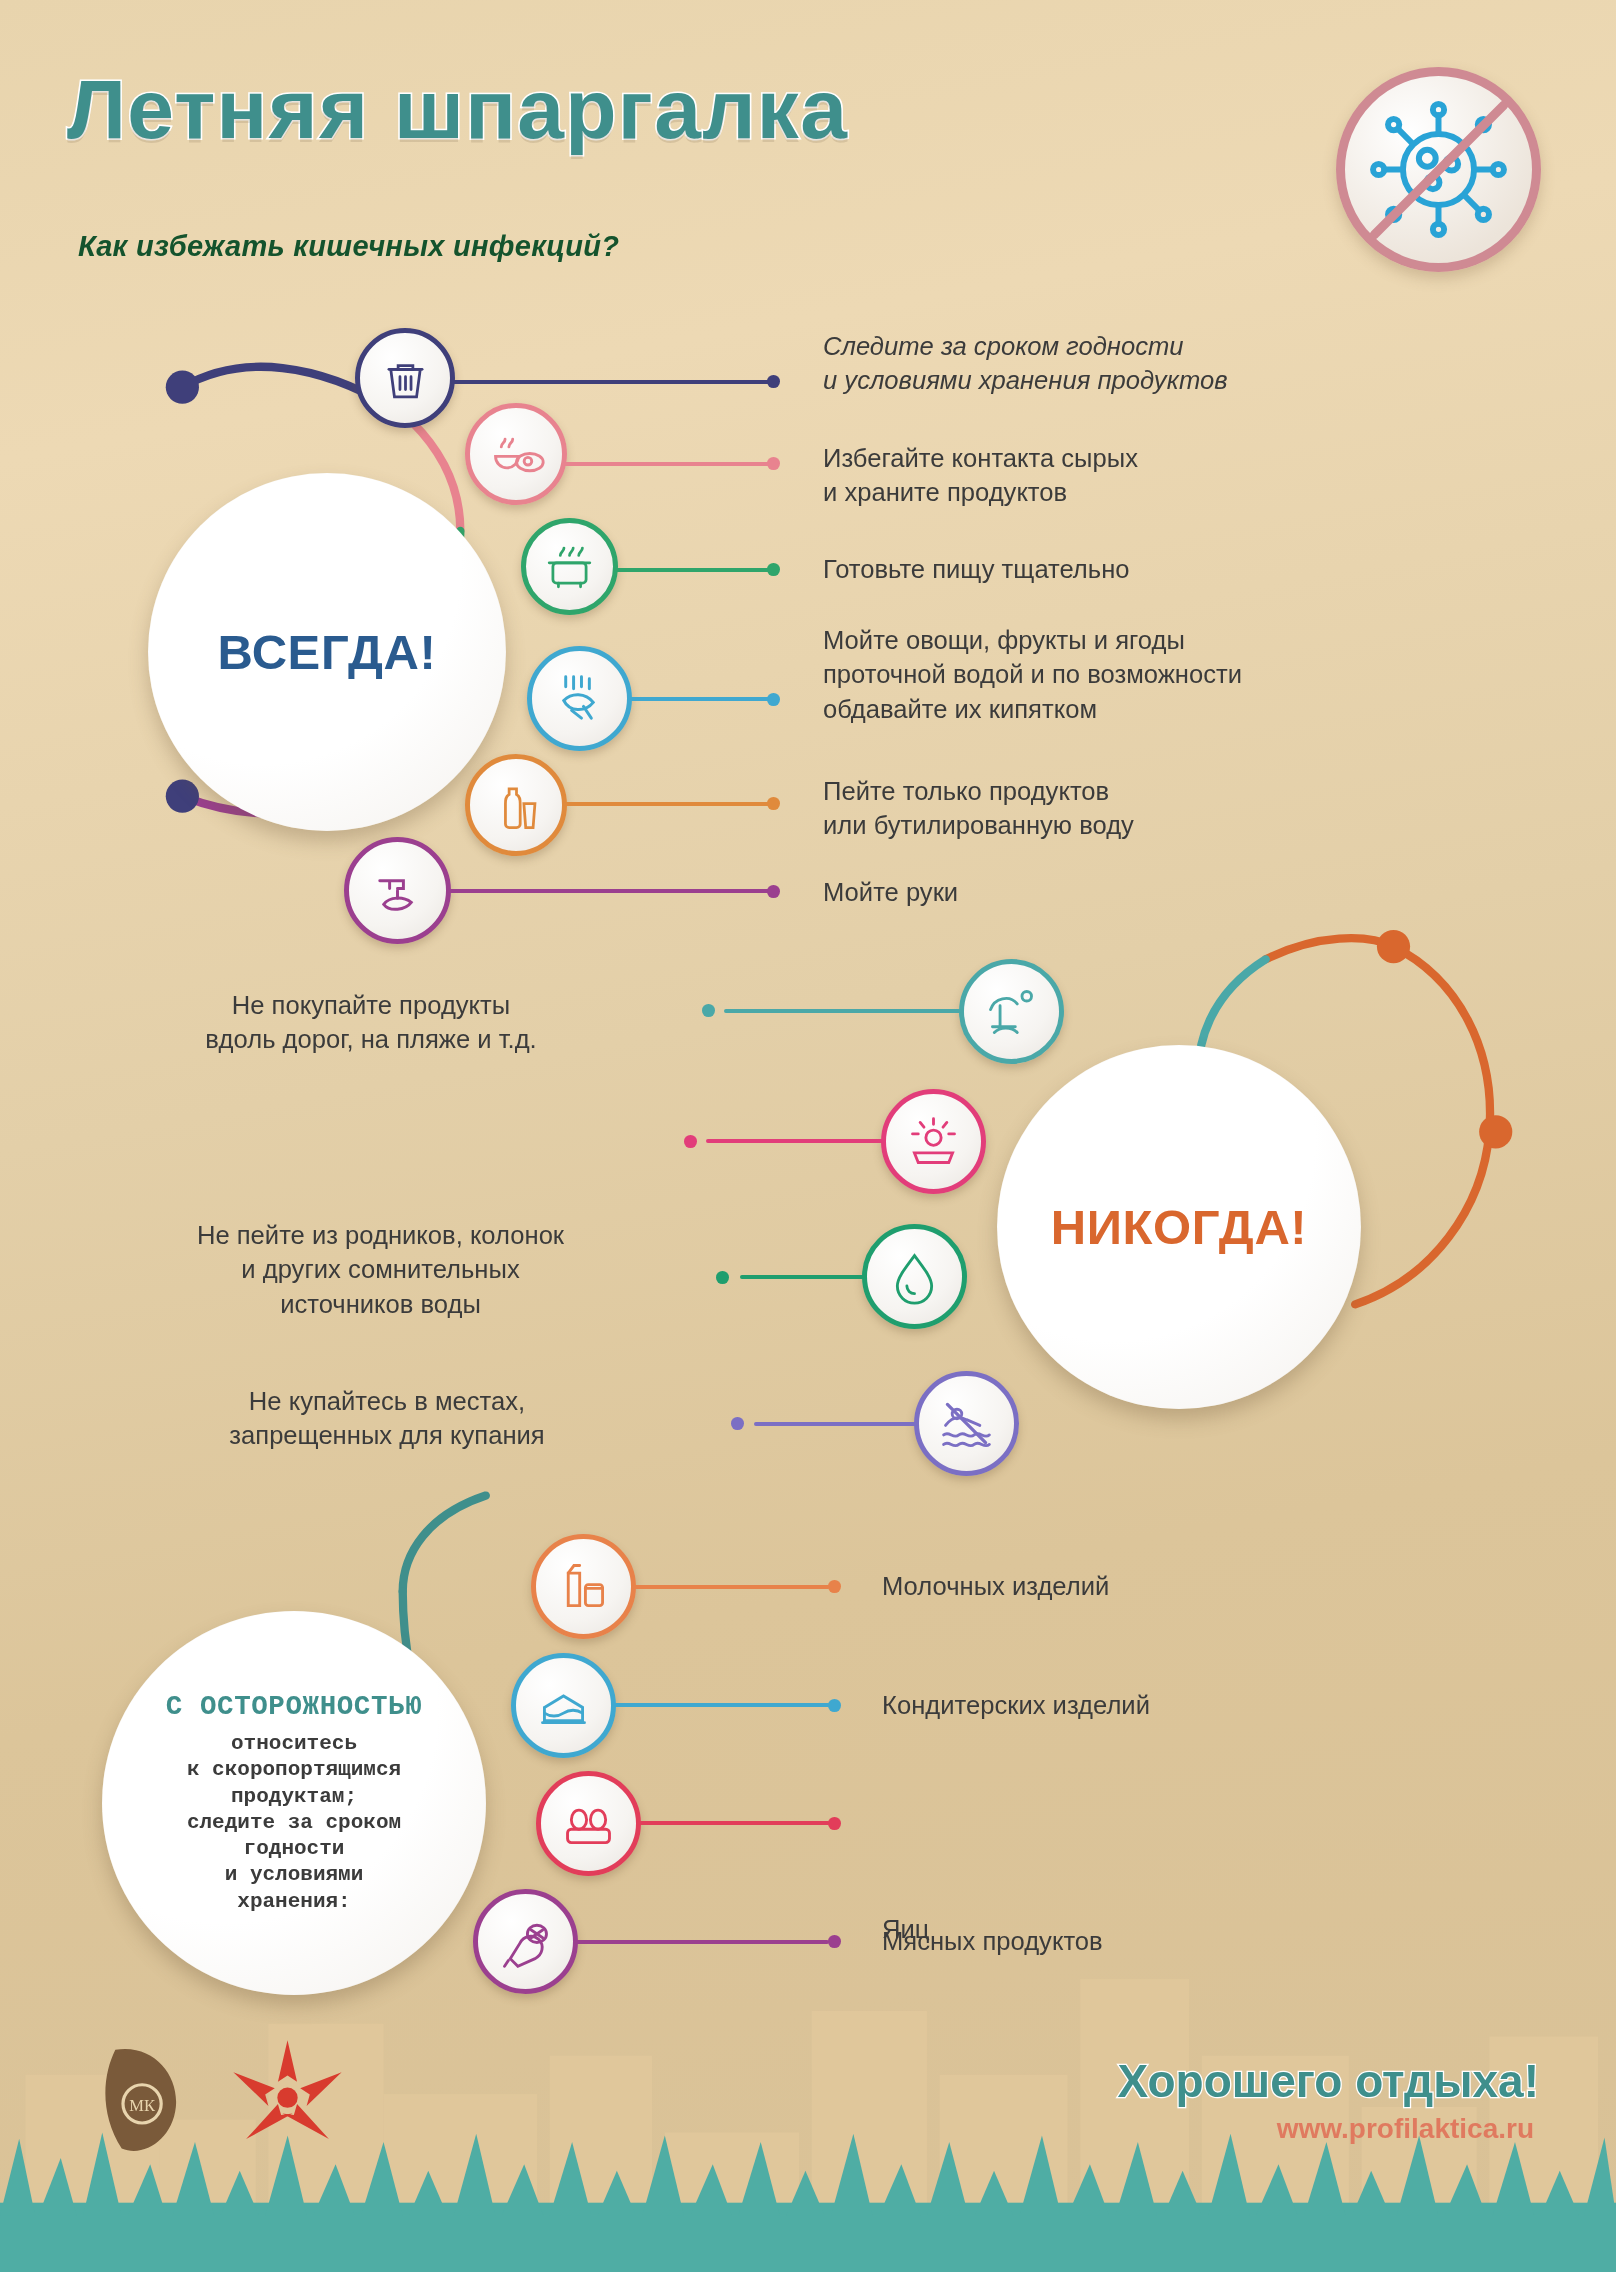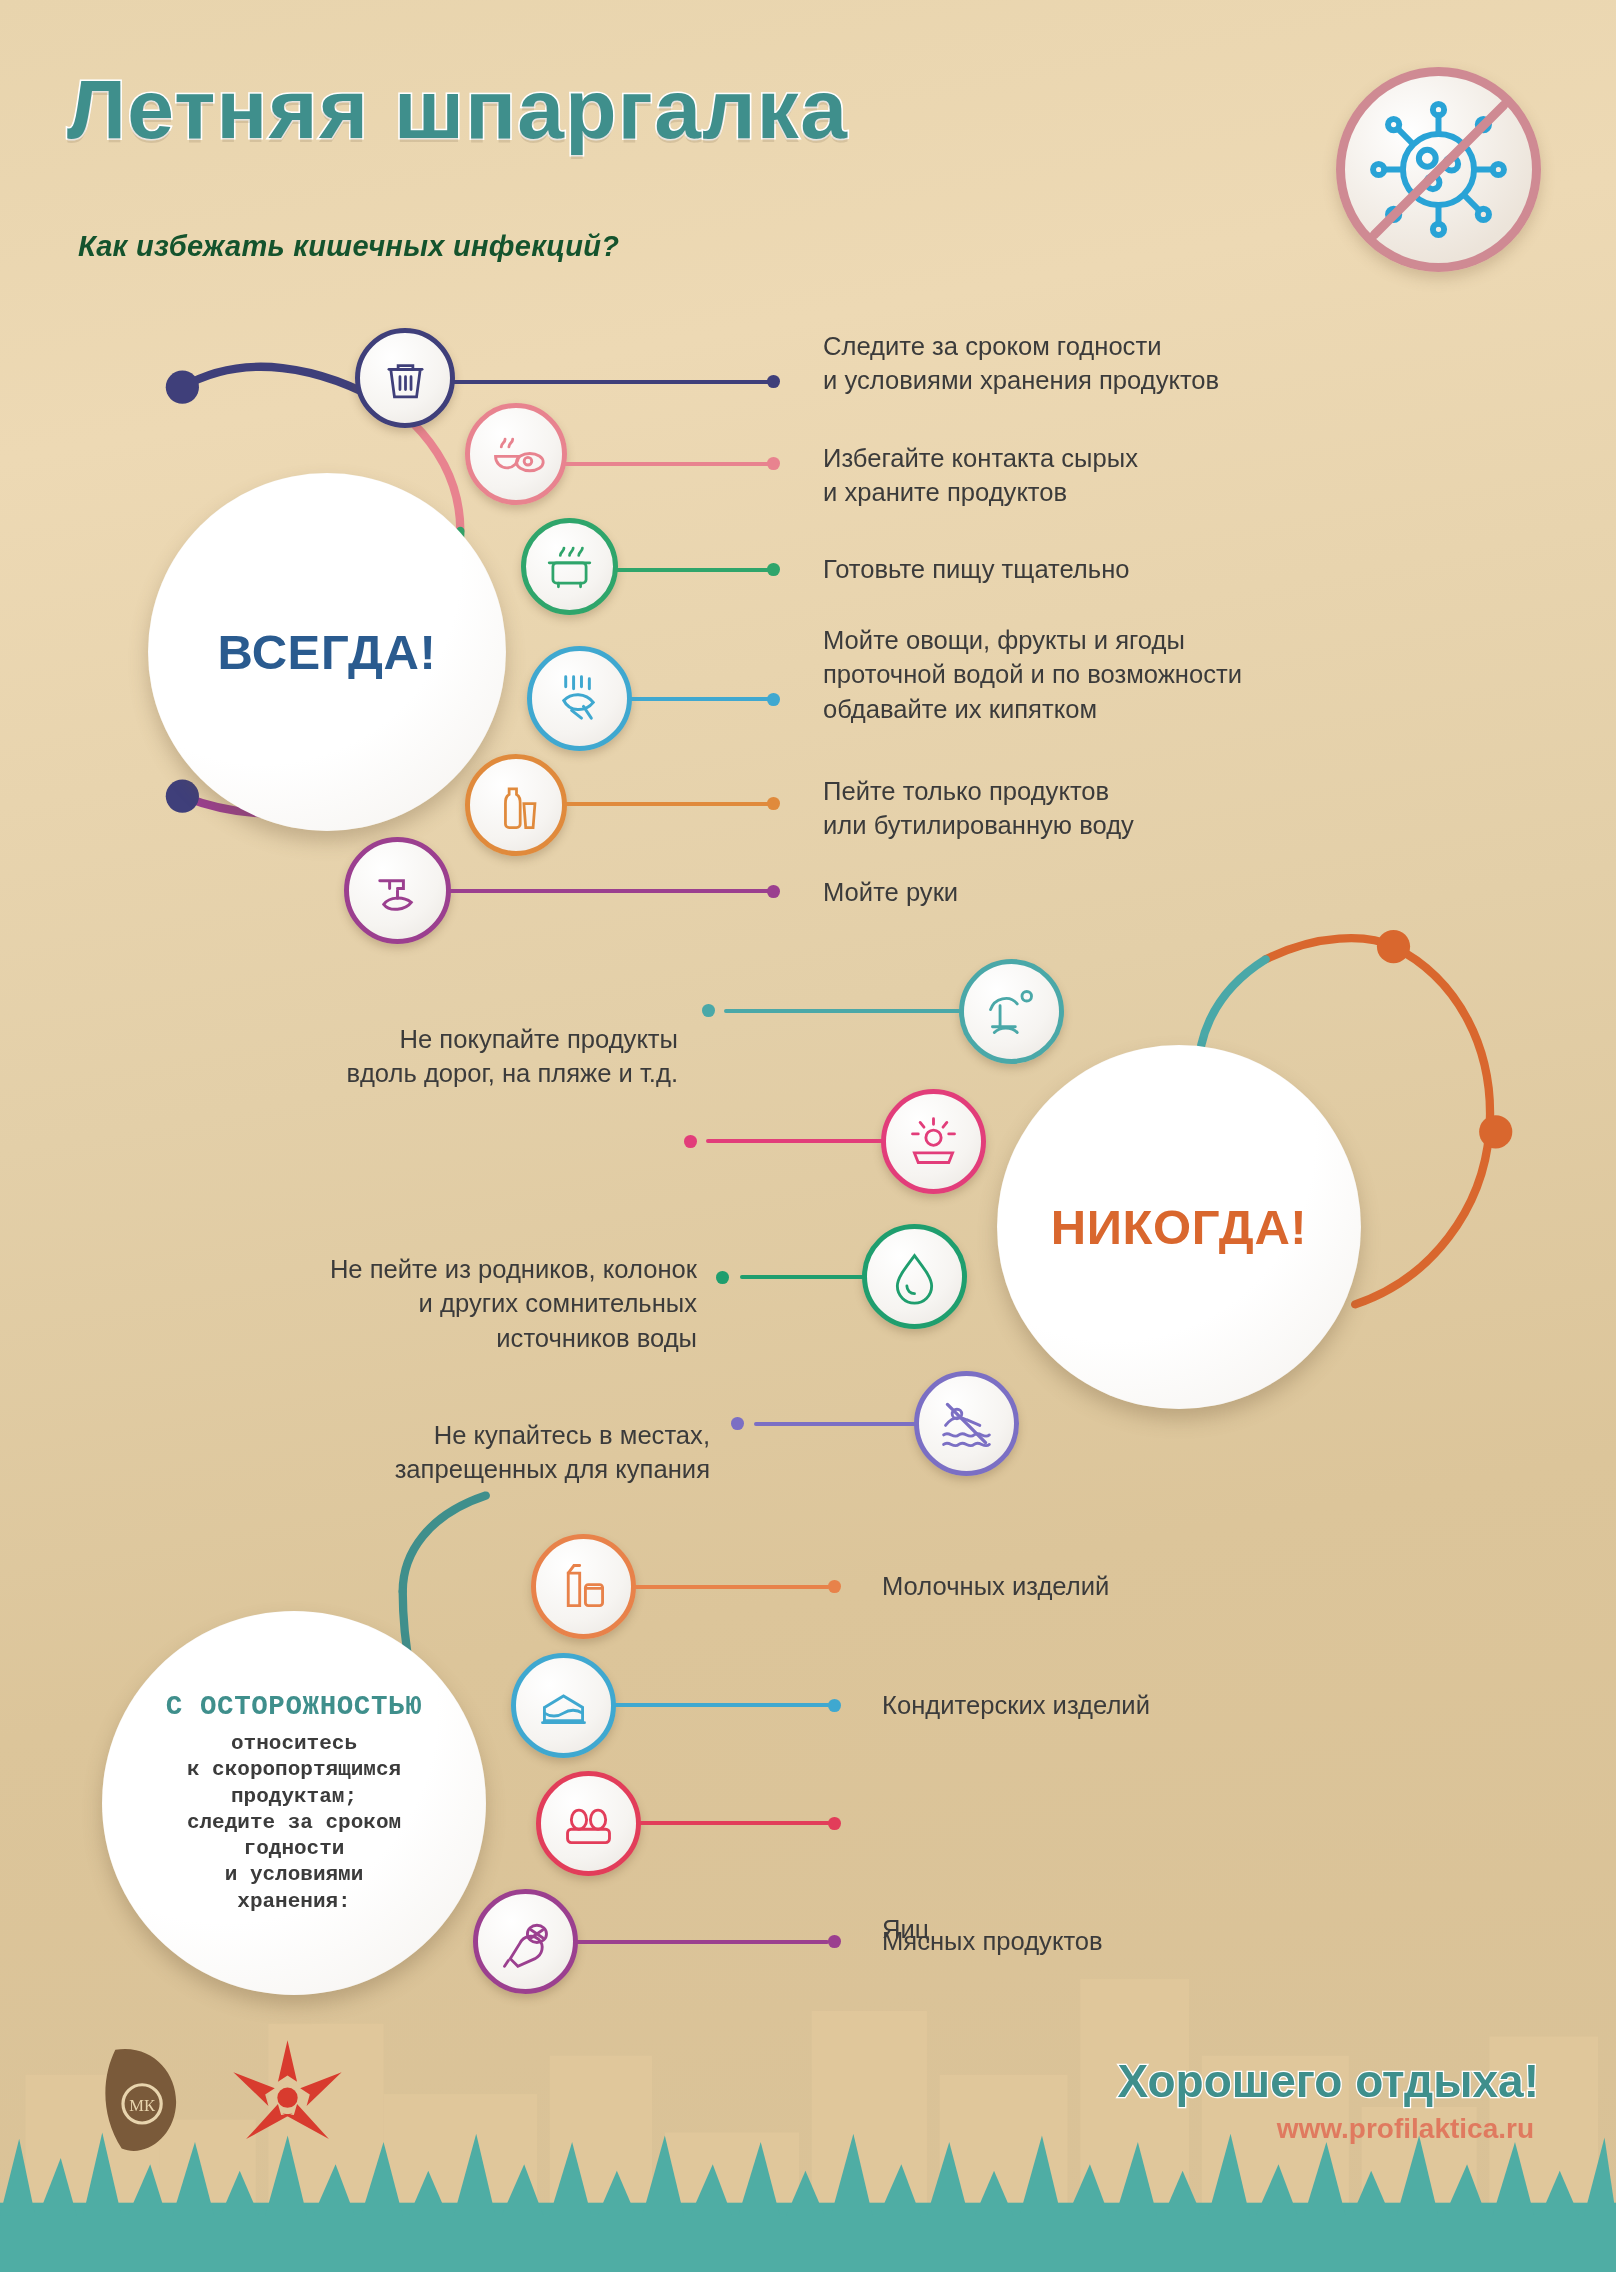--- a/index.html
+++ b/index.html
@@ -55,21 +55,21 @@
     box-shadow: 0 4.5px 9px rgba(110,85,55,.28);
     display:flex; align-items:center; justify-content:center;
   }
   .icon-c svg { display:block; }
 
   
   .line { position:absolute; height:3.8px; border-radius:1.9px; }
   .dot { position:absolute; width:12.8px; height:12.8px; border-radius:50%; }
 
   .txt { position:absolute; color:#3b3b3b; font-size:25.6px; line-height:1.34; }
-  .txt.r { text-align:right;margin-top:34px; }
+  .txt.r { text-align:center; }
 
   
   .city { position:absolute; left:0; bottom:0; width:100%; height:409px; }
   .grass { position:absolute; left:0; bottom:0; width:100%; height:147px; }
 
   .footer-title {
     position:absolute; right:77px; bottom:165px;
     font-size:46px; font-weight:bold; color:#3f8f8c;
     -webkit-text-stroke:2.6px #ffffff; paint-order: stroke fill;
   }
@@ -209,21 +209,21 @@
         <g fill="none" stroke="#3f3f7a" stroke-width="3" stroke-linecap="round">
           <path d="M16 22 h32 l-4 30 h-24 z"></path>
           <path d="M14 22 h36"></path>
           <path d="M24 18 h16 v4 h-16z"></path>
           <path d="M26 30 v14 M32 30 v14 M38 30 v14"></path>
         </g>
       </svg>
   </div>
   <div class="line" style="left:451px; top:380px; width:320px; background:#3f3f7a;"></div>
   <div class="dot" style="left:767px; top:375px; background:#3f3f7a;"></div>
-  <div class="txt" style="left:823px; top:329px; width:703px; white-space:pre-line;">Следите за сроком годности
+  <div class="txt" style="left:823px; top:329px; width:703px; white-space:pre-line;font-style:italic;">Следите за сроком годности
 и условиями хранения продуктов</div>
 
   <div class="icon-c" style="left:465px; top:403px; width:102px; height:102px; border:5.8px solid #e8838f;">
     <svg width="61" height="61" viewBox="0 0 64 64">
         <g fill="none" stroke="#e8838f" stroke-width="3" stroke-linecap="round">
           <path d="M10 34 h24 a12 12 0 0 1-24 0z"></path>
           <path d="M16 24 c0-4 4-4 4-8 M24 24 c0-4 4-4 4-8"></path>
           <ellipse cx="46" cy="40" rx="14" ry="9"></ellipse>
           <circle cx="44" cy="39" r="4"></circle>
         </g>

